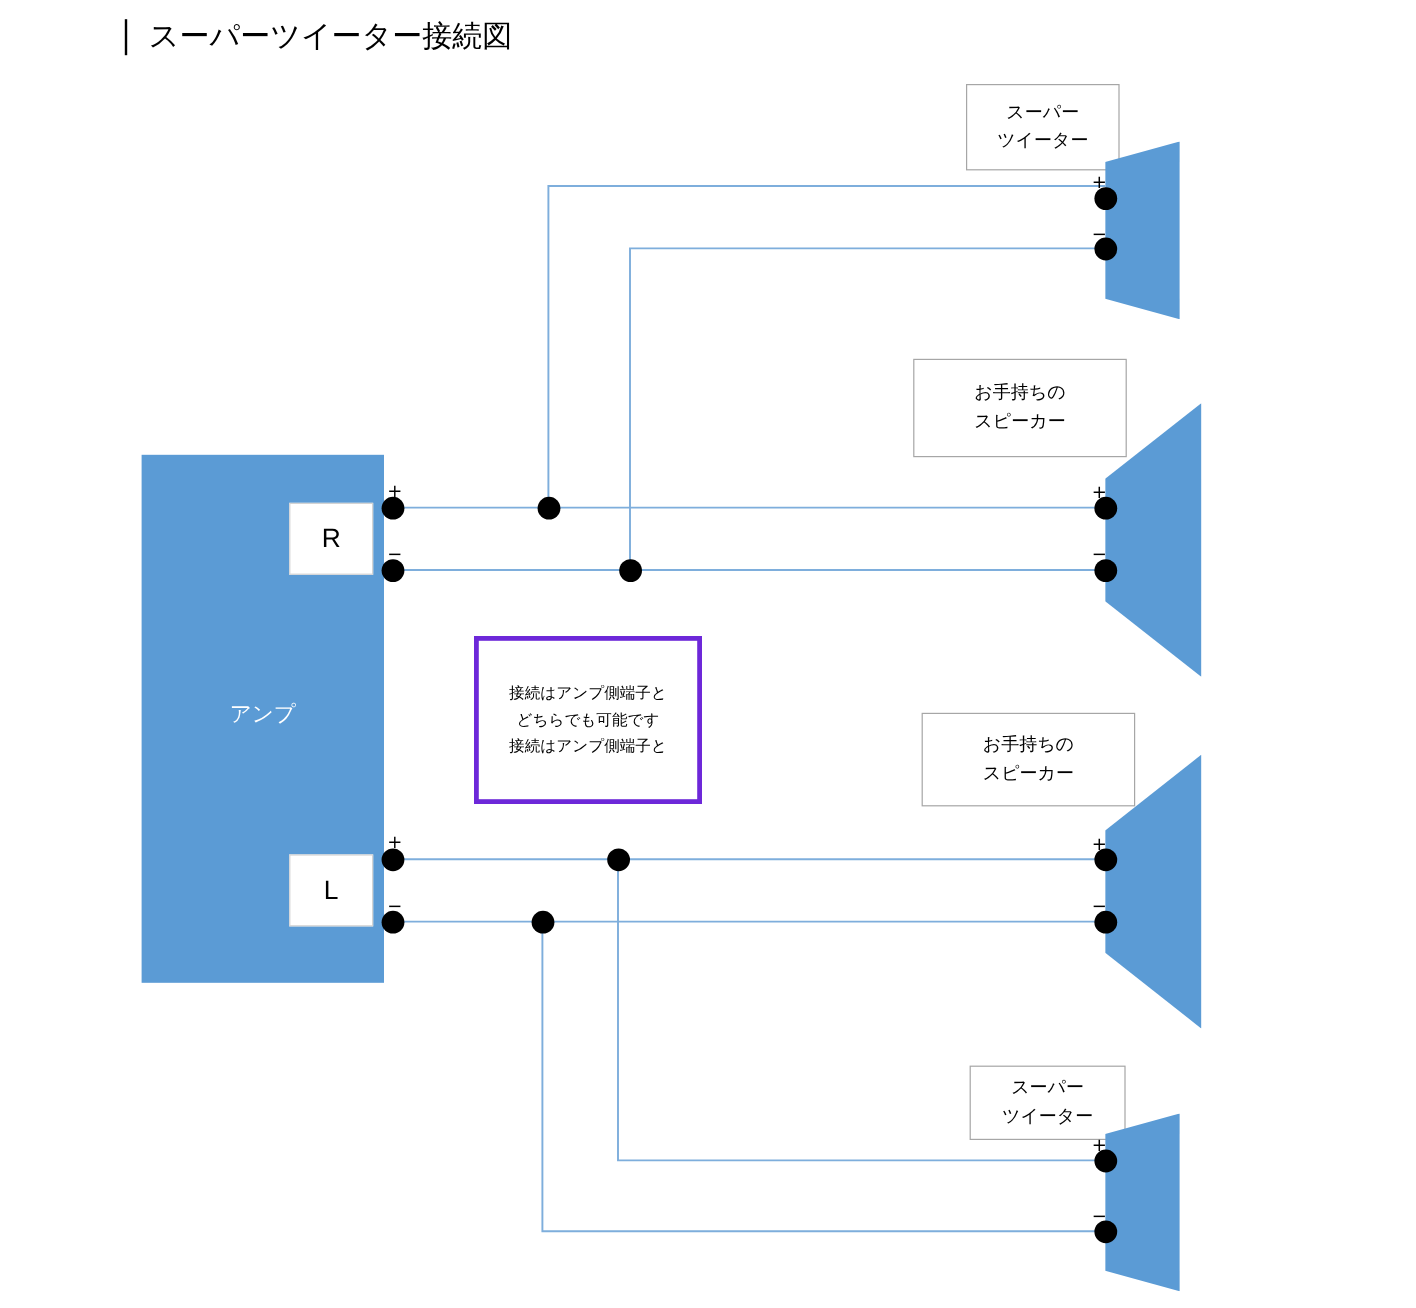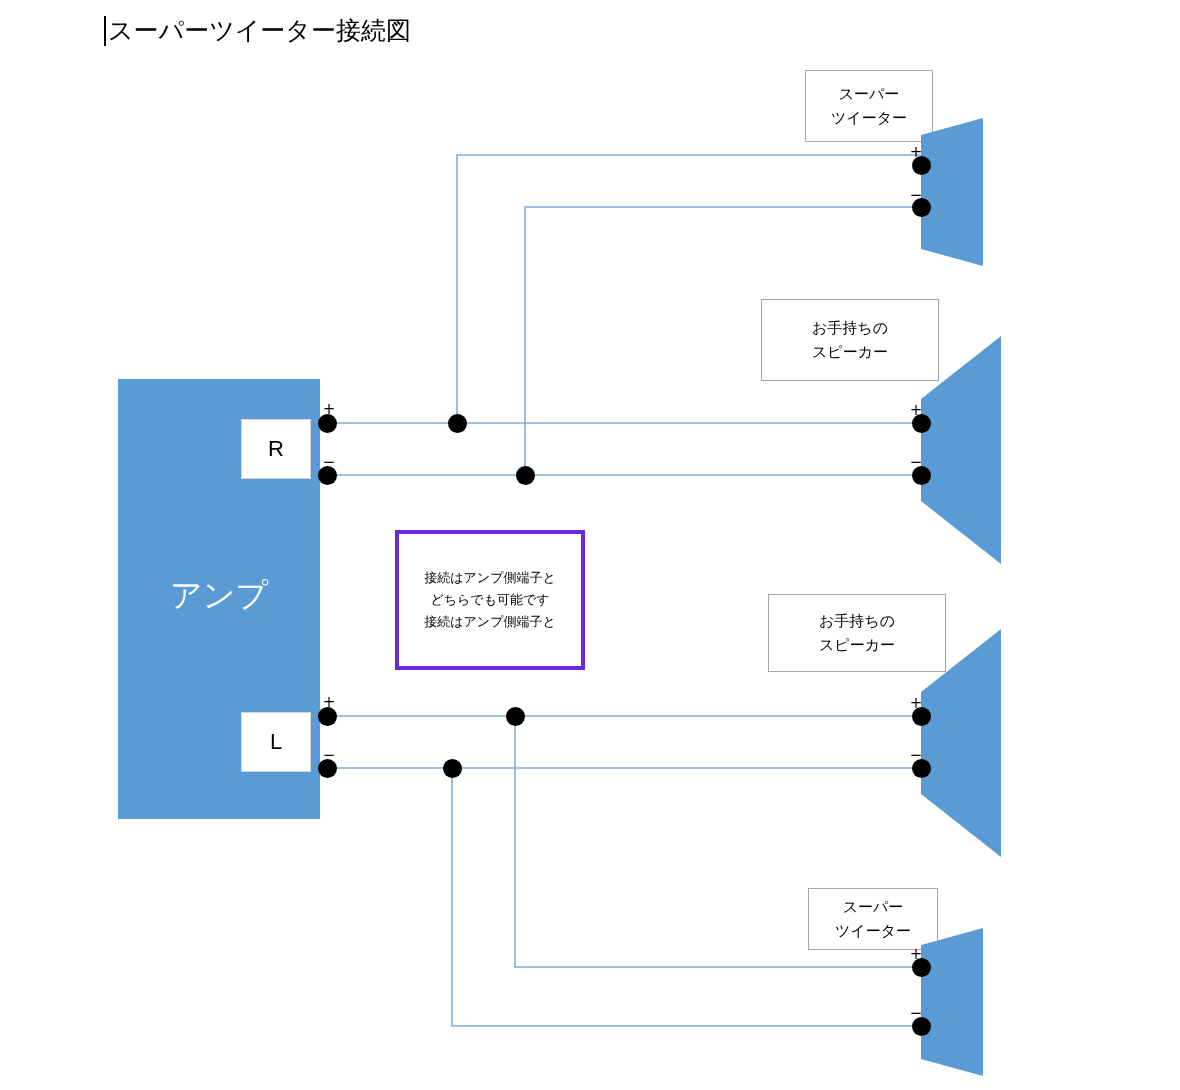--- a/index.html
+++ b/index.html
@@ -38,40 +38,40 @@
   }
   .title-caret {
     position: absolute;
     left: 104px;
     top: 16px;
     width: 2px;
     height: 30px;
     background: #000000;
   }
   .title-text {
-    margin-left: 4px;
+    margin-left: 20px;
   }
   
   .amp-body {
     position: absolute;
     left: 118px;
     top: 379px;
     width: 202px;
     height: 440px;
     background: #5B9BD5;
     box-sizing: border-box;
   }
   .amp-label {
     position: absolute;
     left: 118px;
     top: 578px;
     width: 202px;
     text-align: center;
     color: #ffffff;
-    font-size: 32px;
+    font-size: 18px;
     line-height: 34px;
   }
   .channel-box {
     position: absolute;
     width: 70px;
     height: 60px;
     background: #ffffff;
     border: 1px solid #d3d3d3;
     box-sizing: border-box;
     display: flex;

